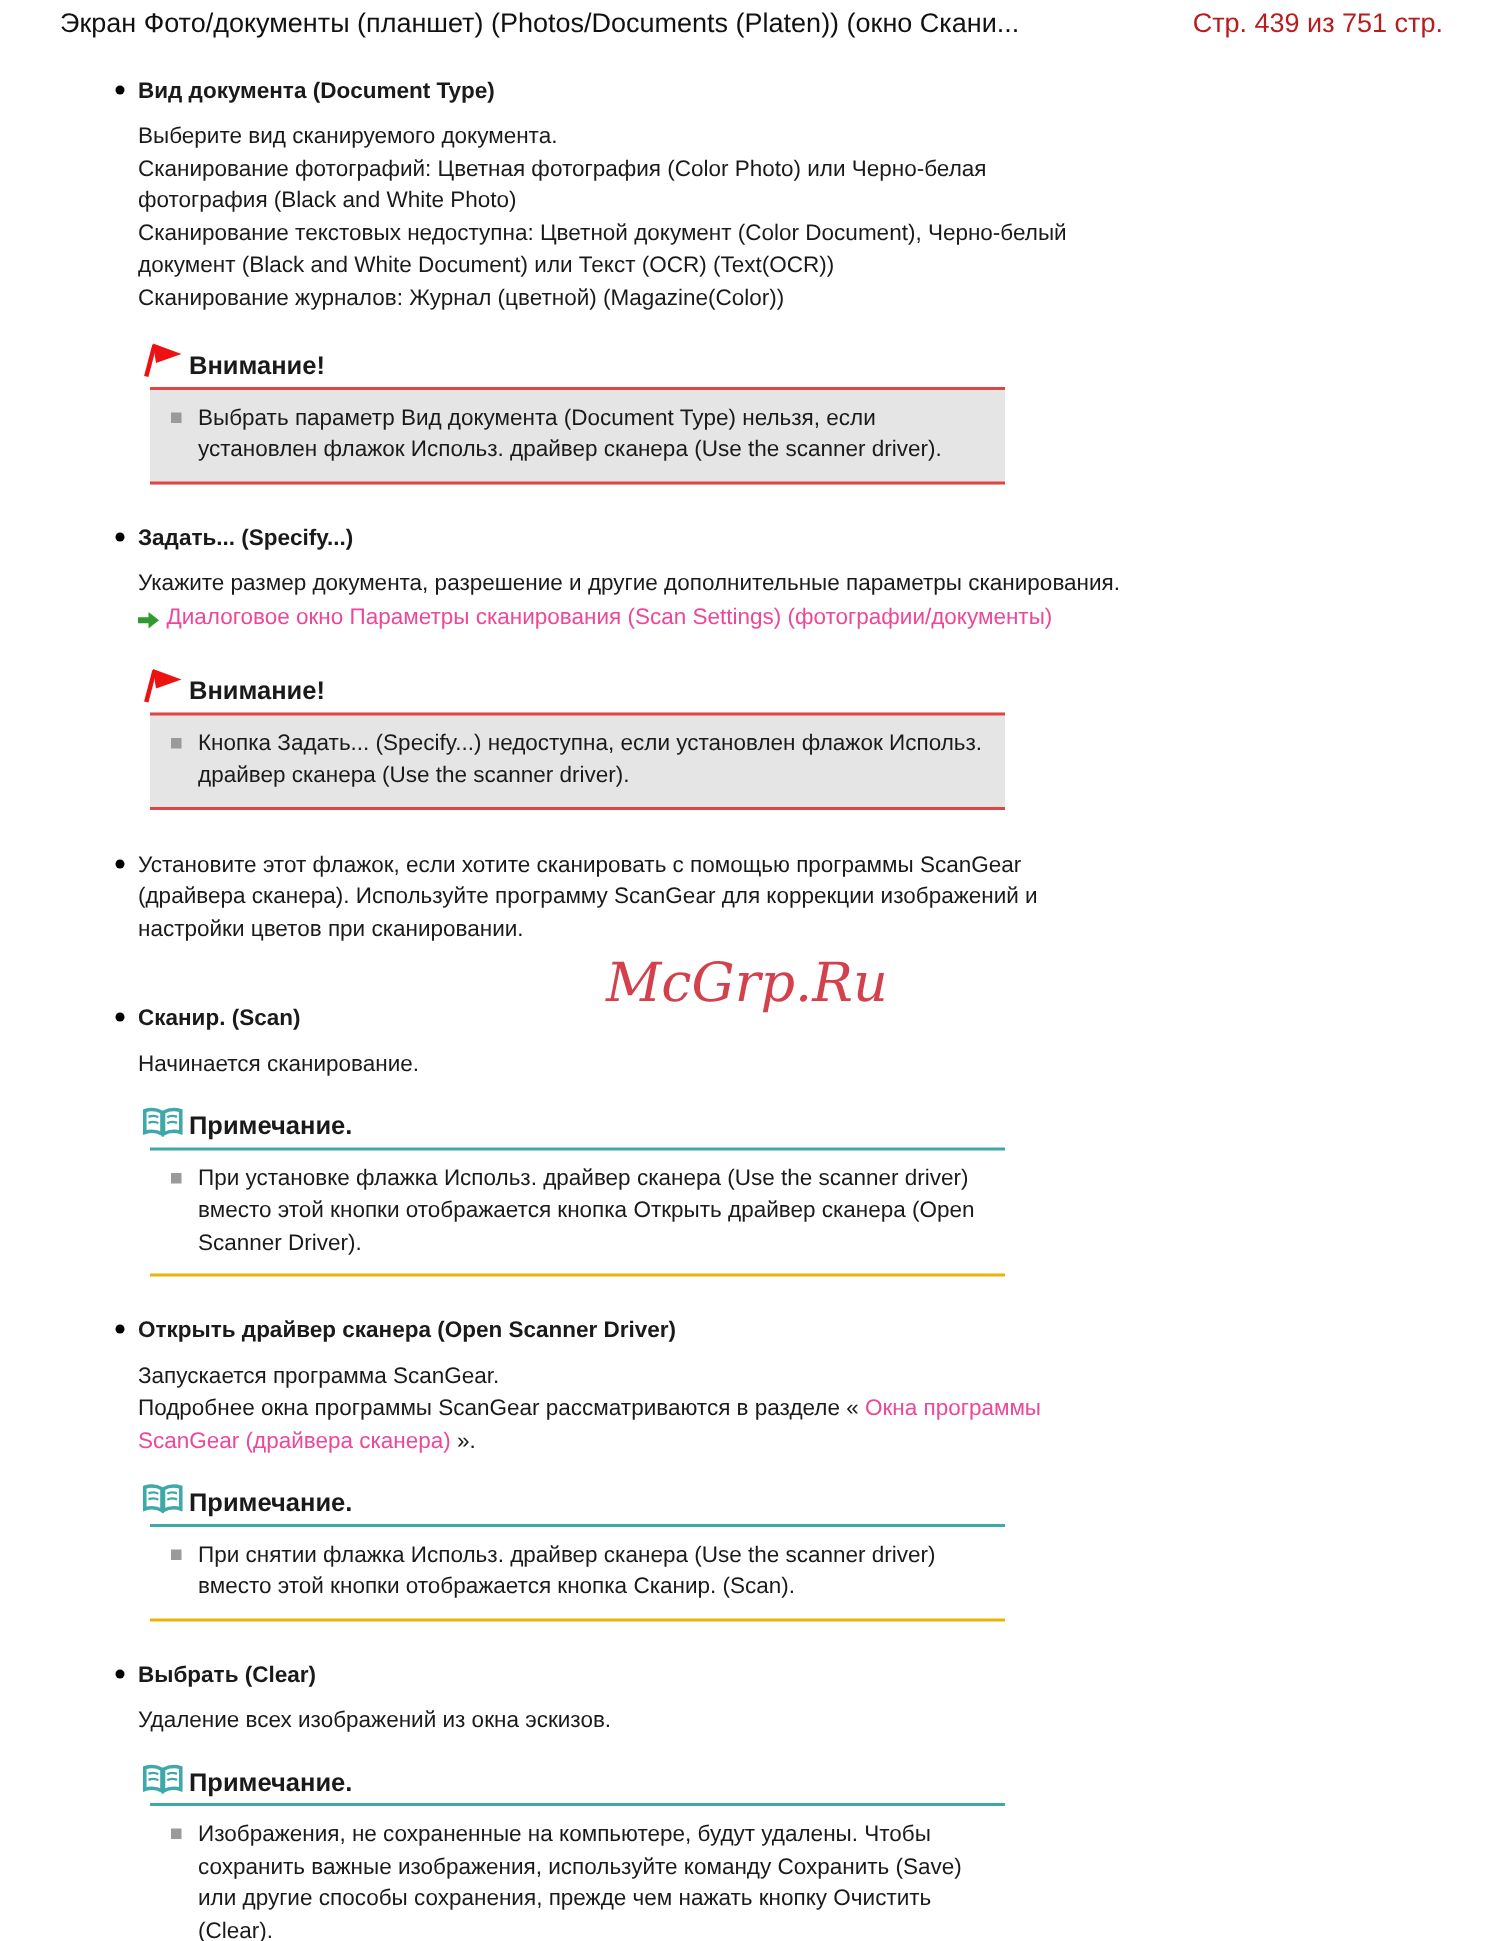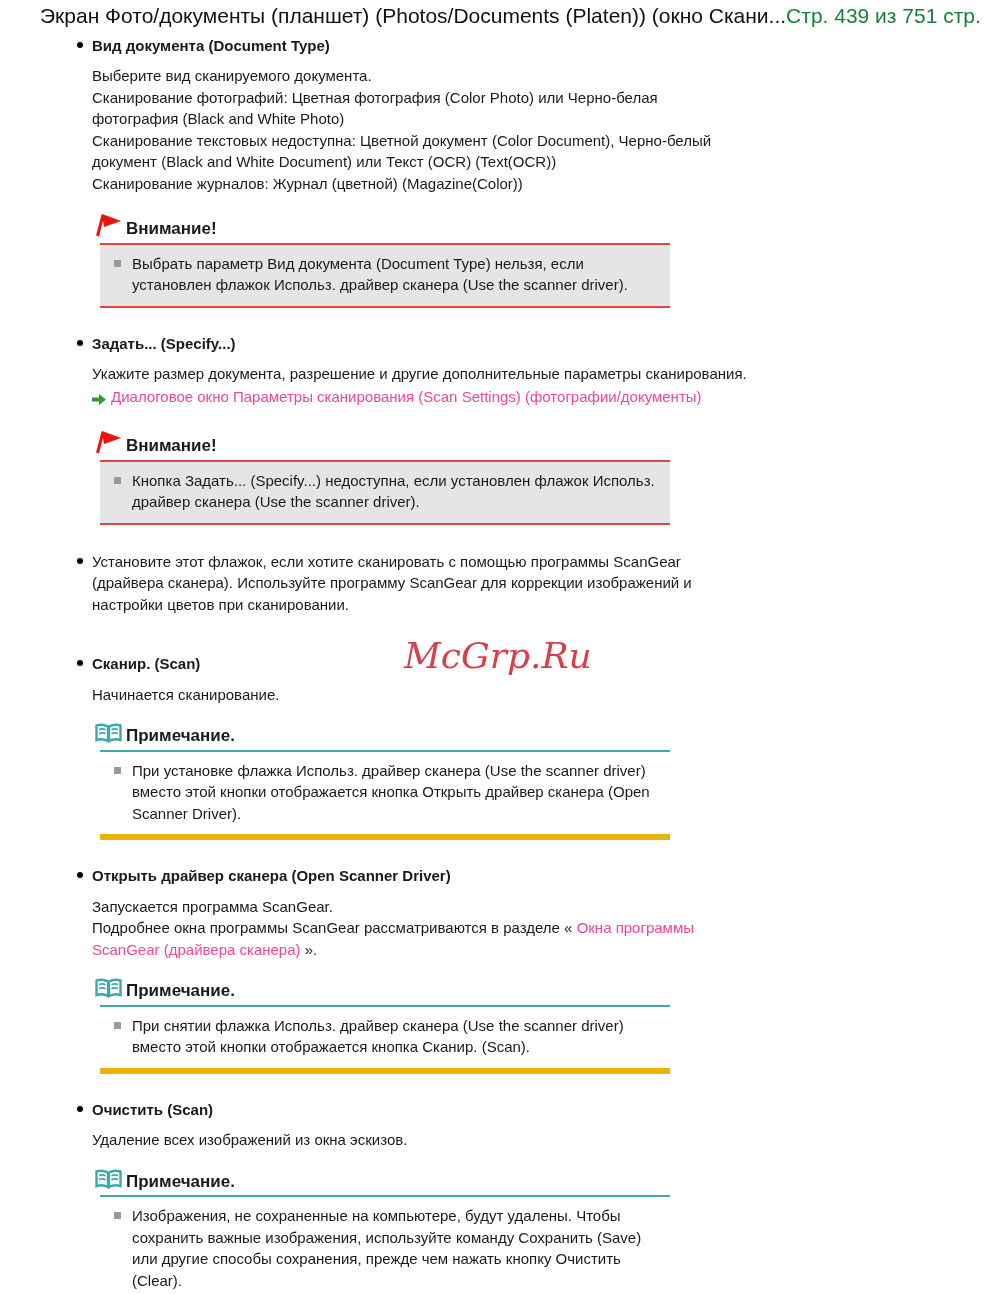--- a/index.html
+++ b/index.html
@@ -6,22 +6,22 @@
   html,body { background:#ffffff; }
   body {
     width:1000px; height:1294px; position:relative; overflow:hidden;
     font-family:"Liberation Sans","DejaVu Sans",sans-serif;
     font-size:15px; line-height:21.5px; color:#1a1a1a;
   }
   .header {
     display:flex; justify-content:space-between; align-items:flex-start;
     padding:5px 38px 0 40px;
   }
-  .header .title { font-size:21px; color:#111; white-space:nowrap; }
-  .header .pageinfo { font-size:21px; color:#15803d; white-space:nowrap; }
+  .header .title { font-size:18px; color:#111; white-space:nowrap; }
+  .header .pageinfo { font-size:18px; color:#b91c1c; white-space:nowrap; }
 
   .content { padding-left:92px; padding-right:230px; }
 
   .section { margin-top:24px; }
   .sec-head { position:relative; font-weight:bold; font-size:15px; }
   .sec-head .dot {
     position:absolute; left:-15px; top:7px; width:6px; height:6px;
     border-radius:50%; background:#000;
   }
   .para { margin-top:9px; width:656px; }
@@ -36,21 +36,21 @@
     font-weight:bold; font-size:17px; margin-top:15px; margin-left:-5px;
   }
   .callout-title .cicon { flex:0 0 auto; position:relative; top:3px; }
   .alert-box {
     margin-top:3px; background:#e5e5e5;
     border-top:2px solid #e04545; border-bottom:2px solid #e04545;
     padding:8px 14px 10px 10px;
   }
   .note-box {
     margin-top:3px; background:#ffffff;
-    border-top:2px solid #3fa8a8; border-bottom:6px solid #eab308;
+    border-top:2px solid #3fa8a8; border-bottom:2px solid #eab308;
     padding:8px 14px 10px 10px;
   }
   .box-item { position:relative; padding-left:22px; }
   .box-item .sq {
     position:absolute; left:4px; top:7px; width:7px; height:7px; background:#9a9a9a;
   }
   .watermark {
     position:absolute; left:404px; top:626px; z-index:5;
     font-family:"DejaVu Serif","Liberation Serif",serif;
     font-style:italic; font-weight:normal; font-size:36px; line-height:60px;
@@ -62,21 +62,21 @@
 
 <div class="header">
   <div class="title">Экран Фото/документы (планшет) (Photos/Documents (Platen)) (окно Скани...</div>
   <div class="pageinfo">Стр. 439 из 751 стр.</div>
 </div>
 
 <div class="watermark">McGrp.Ru</div>
 
 <div class="content">
 
-  <div class="section" style="margin-top:8px;">
+  <div class="section" style="margin-top:23px;">
     <div class="sec-head">
       <span class="dot"></span>
       <span>Вид документа (Document Type)</span>
     </div>
     <div class="para">
       <div>Выберите вид сканируемого документа.</div>
       <div>Сканирование фотографий: Цветная фотография (Color Photo) или Черно-белая фотография (Black and White Photo)</div>
       <div>Сканирование текстовых недоступна: Цветной документ (Color Document), Черно-белый документ (Black and White Document) или Текст (OCR) (Text(OCR))</div>
       <div>Сканирование журналов: Журнал (цветной) (Magazine(Color))</div>
     </div>
@@ -196,21 +196,21 @@
           <span class="sq"></span>
           <span>При снятии флажка Использ. драйвер сканера (Use the scanner driver) вместо этой кнопки отображается кнопка Сканир. (Scan).</span>
         </div>
       </div>
     </div>
   </div>
 
   <div class="section" style="margin-top:25px;">
     <div class="sec-head">
       <span class="dot"></span>
-      <span>Очистить (Scan)</span>
+      <span>Выбрать (Clear)</span>
     </div>
     <div class="para">
       <div>Удаление всех изображений из окна эскизов.</div>
     </div>
     <div class="callout">
       <div class="callout-title">
         <span class="cicon">
           <svg width="27" height="21" viewBox="0 0 27 21">
               <path d="M1.5 2.5 Q7.5 0.5 13 3.5 L13 18 Q7.5 15 1.5 17 Z" fill="#fff" stroke="#3fa8a8" stroke-width="2.4"></path>
               <path d="M25.5 2.5 Q19.5 0.5 14 3.5 L14 18 Q19.5 15 25.5 17 Z" fill="#fff" stroke="#3fa8a8" stroke-width="2.4"></path>

